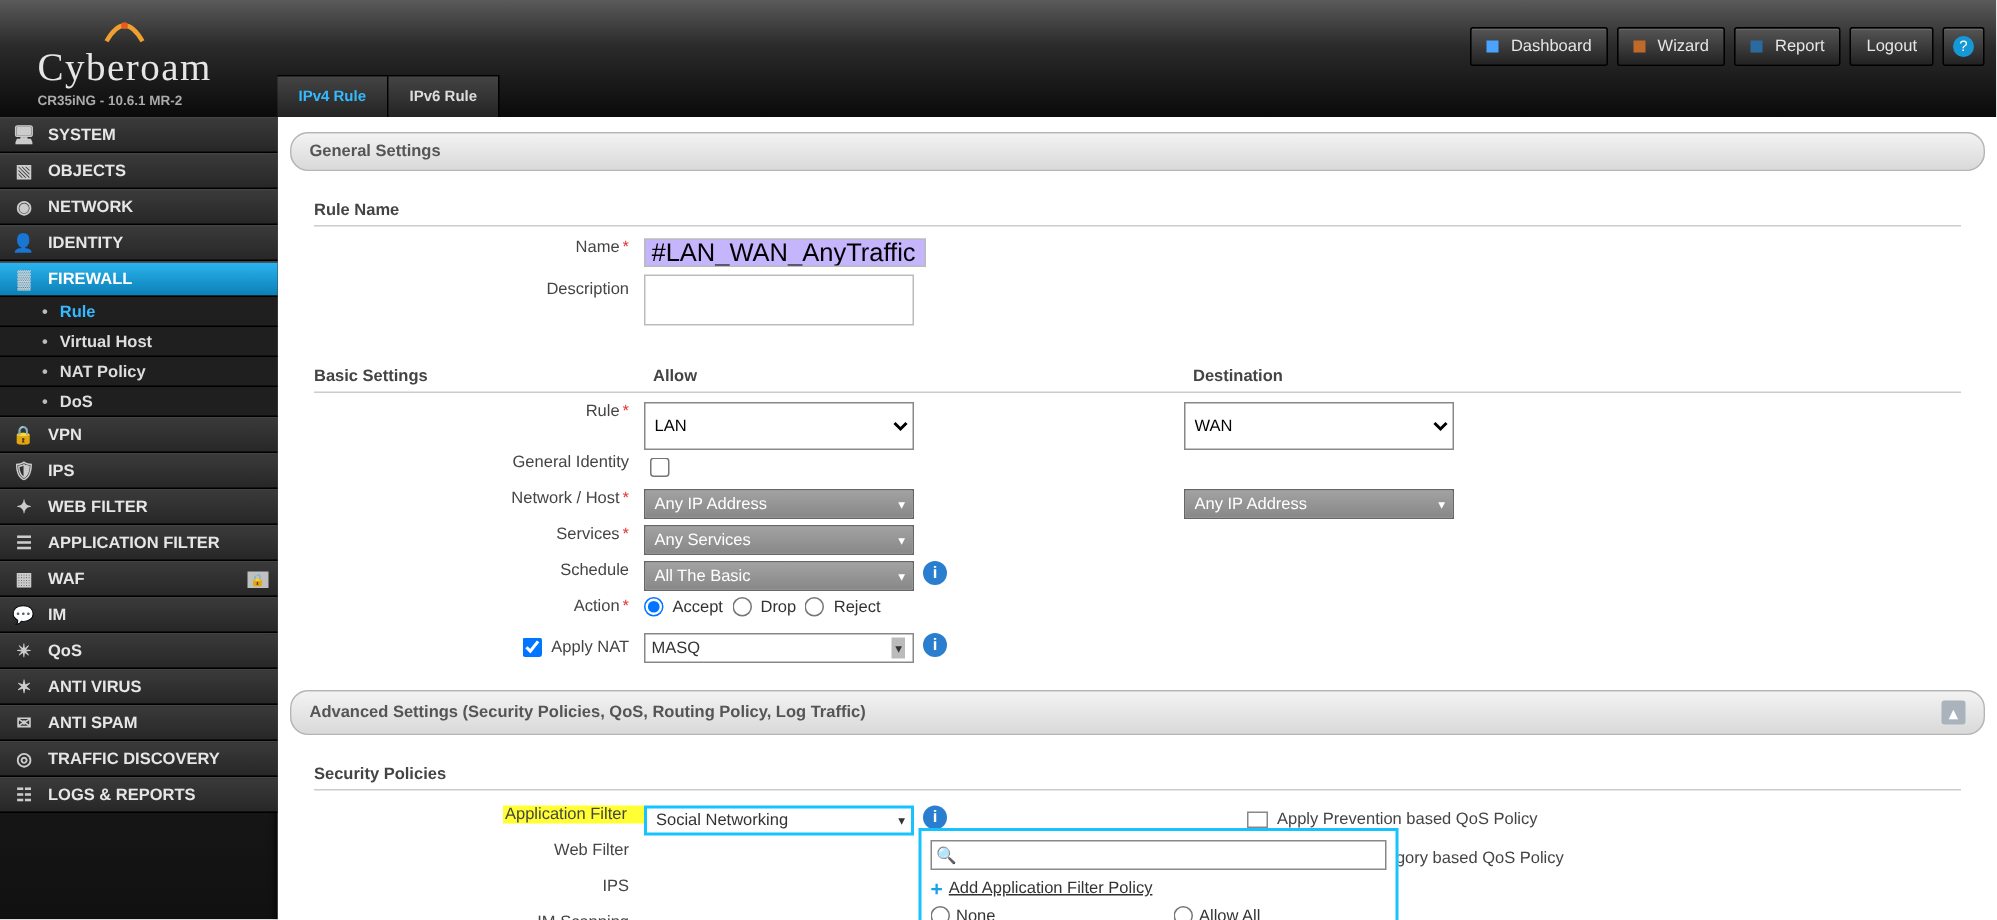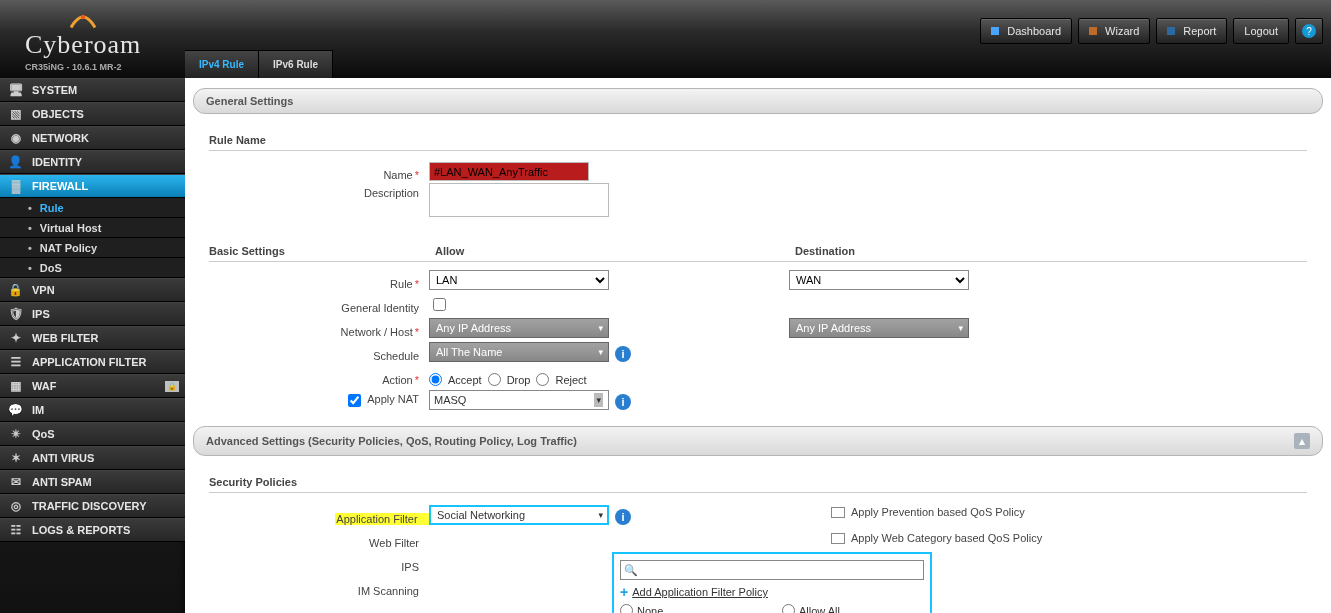--- a/index.html
+++ b/index.html
@@ -21,26 +21,26 @@
 .navitem.selected{background:linear-gradient(to bottom,#2bb4ee,#0b7fb6);color:#fff}
 .subitem{height:20px;display:flex;align-items:center;padding-left:28px;font-size:11px;font-weight:bold;color:#ddd;background:#1f1f1f;border-bottom:1px solid #000;cursor:pointer}
 .subitem::before{content:"•";margin-right:8px;color:#bbb}
 .subitem.selected{color:#35baff}
 .nicon{width:16px;height:16px;display:inline-flex;align-items:center;justify-content:center;font-size:12px;color:#ccc}
 .content{flex:1;background:#fff;overflow:auto;position:relative}
 .content-inner{padding:0 0 30px 0}
 .section-bar{background:linear-gradient(to bottom,#f3f3f3,#d9d9d9);border:1px solid #b5b5b5;border-radius:12px;padding:6px 12px;font-weight:bold;color:#555;margin:10px 8px 0 8px;display:flex;align-items:center;gap:8px}
 .panel{padding:4px 24px}
 .group-title{font-weight:bold;color:#444;border-bottom:1px solid #ccc;margin:12px 0 8px 0;padding:4px 0}
-.row{display:flex;align-items:flex-end;min-height:22px;margin:2px 0}
+.row{display:flex;align-items:flex-start;min-height:22px;margin:2px 0}
 .lbl{width:220px;text-align:right;padding-right:10px;color:#444;position:relative}
 .req{color:#d33;margin-left:2px}
-.input-text{width:160px;height:19px;border:1px solid #bbb;background:#b91c1c;padding:0 4px;font-size:11px}
+.input-text{width:188px;height:19px;border:1px solid #bbb;background:#c4b5fd;padding:0 4px;font-size:17px}
 .textarea{width:180px;height:34px;border:1px solid #bbb;resize:none;background:#fff}
-.select{height:20px;border:1px solid #888;background:#fff;font-size:11px;padding:0 2px}
+.select{height:32px;border:1px solid #888;background:#fff;font-size:11px;padding:0 2px}
 .select.w180{width:180px}
 .multiwrap{width:180px;height:20px;background:linear-gradient(to bottom,#a2a2a2,#888);border:1px solid #666;color:#fff;display:flex;align-items:center;padding:0 6px;position:relative;font-size:11px}
 .multiwrap::after{content:"▾";position:absolute;right:5px;color:#fff;font-size:9px}
 .info{display:inline-flex;width:16px;height:16px;align-items:center;justify-content:center;background:#2a7ed0;color:#fff;border-radius:50%;font-weight:bold;margin-left:6px;font-size:11px}
 .radio-line{display:flex;align-items:center;gap:6px}
 .radio-line input{margin:0}
 .cb{width:13px;height:13px;margin-right:4px}
 .schedule-dd{width:180px;height:20px;background:linear-gradient(to bottom,#a2a2a2,#888);border:1px solid #666;color:#fff;display:flex;align-items:center;padding:0 6px;position:relative;font-size:11px}
 .schedule-dd::after{content:"▾";position:absolute;right:5px;color:#fff;font-size:9px}
 .masq{width:180px;height:20px;border:1px solid #888;background:#fff;display:flex;align-items:center;padding:0 4px;position:relative;font-size:11px}
@@ -215,22 +215,26 @@
             <div class="lbl">General Identity</div>
             <input type="checkbox" class="cb" style="">
           </div>
           <div class="row">
             <div class="lbl"><span>Network / Host</span><span class="req">*</span></div>
             <div class="multiwrap">Any IP Address</div>
             <div style="width:180px"></div>
             <div class="multiwrap">Any IP Address</div>
           </div>
           <div class="row">
+            <div class="lbl"><span>Services</span><span class="req">*</span></div>
+            <div class="multiwrap">Any Services</div>
+          </div>
+          <div class="row">
             <div class="lbl">Schedule</div>
-            <div class="schedule-dd">All The Name</div>
+            <div class="schedule-dd">All The Basic</div>
             <span class="info">i</span>
           </div>
           <div class="row">
             <div class="lbl"><span>Action</span><span class="req">*</span></div>
             <div class="radio-line">
               <input type="radio" name="act" checked="" style="">
                 <span>Accept</span>
               <input type="radio" name="act" style="">
                 <span>Drop</span>
               <input type="radio" name="act" style="">

